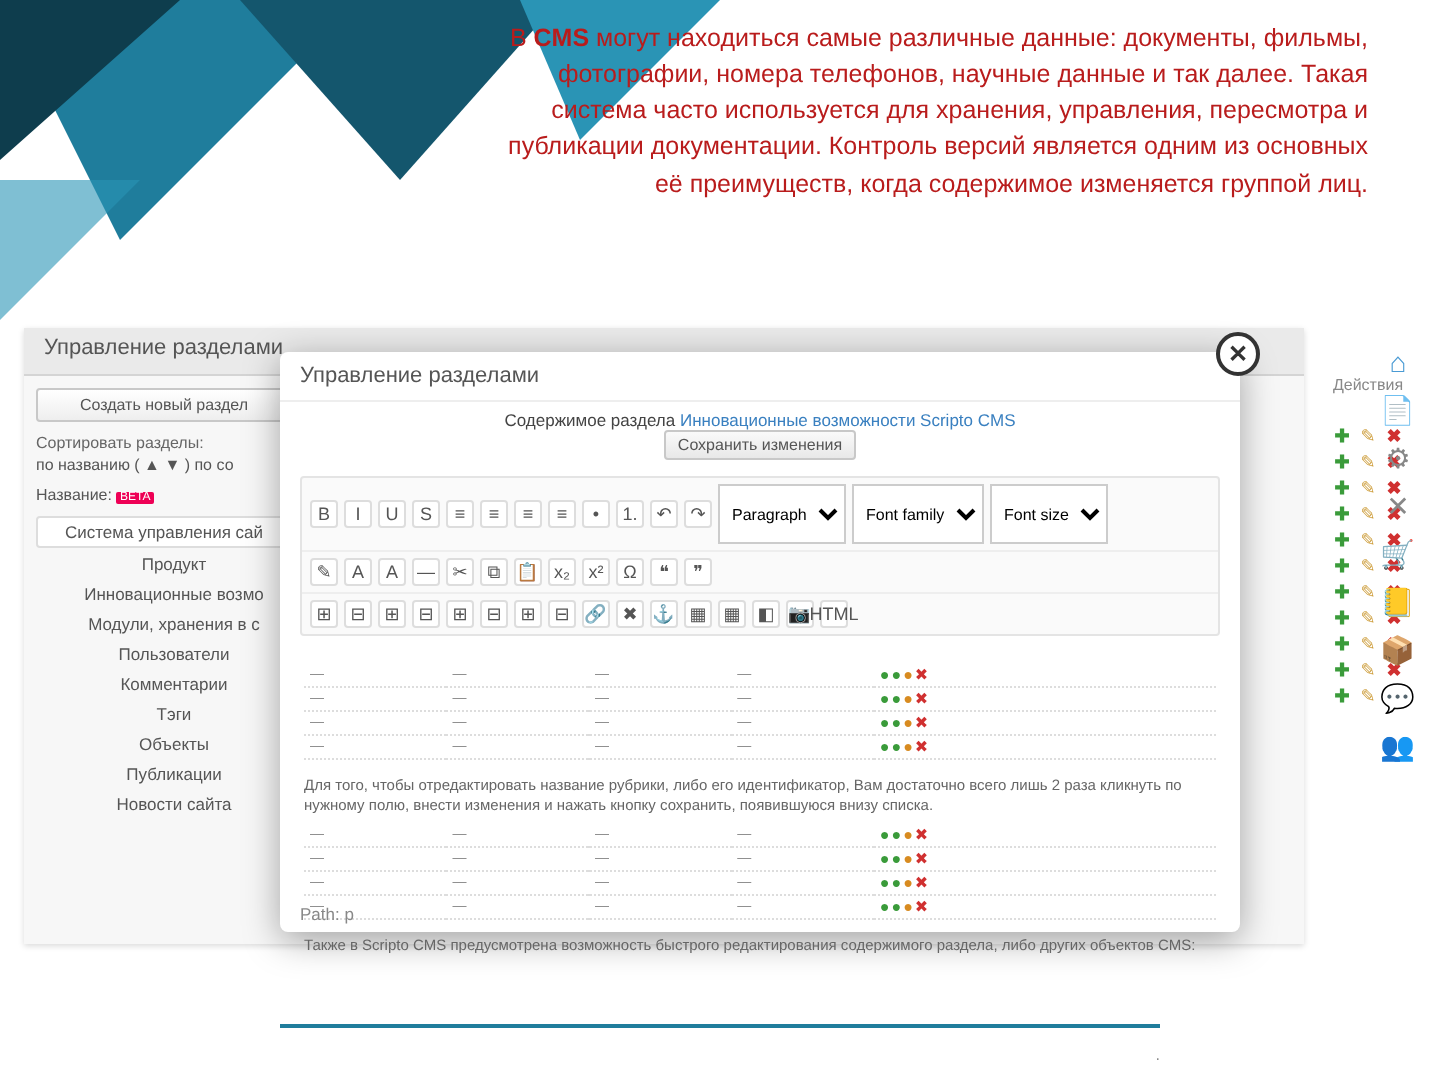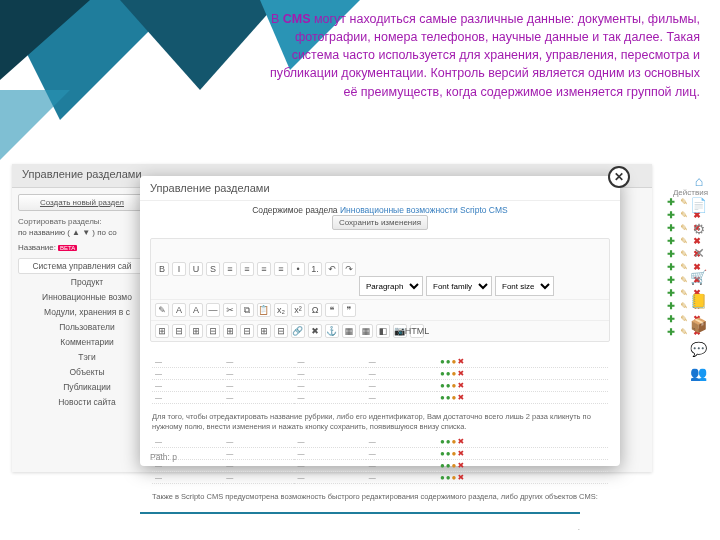--- a/index.html
+++ b/index.html
@@ -1,48 +1,48 @@
 <!DOCTYPE html>
 <html><head>
 <meta charset="utf-8">
 <style>
   * { box-sizing: border-box; margin: 0; padding: 0; }
   html, body { width: 720px; height: 540px; font-family: Arial, sans-serif; background: #fff; overflow: hidden; }
   .bg-shapes { position: absolute; top: 0; left: 0; width: 720px; height: 540px; z-index: 0; }
-  .intro { position: absolute; top: 10px; right: 20px; width: 430px; text-align: right; font-size: 12.5px; line-height: 1.45; color: #a21caf; z-index: 2; }
+  .intro { position: absolute; top: 10px; right: 36px; width: 430px; text-align: right; font-size: 12.5px; line-height: 1.45; color: #b91c1c; z-index: 2; }
   .intro b { font-weight: bold; }
   .screenshot { position: absolute; top: 164px; left: 12px; width: 640px; height: 308px; background: #fff; box-shadow: 0 1px 3px rgba(0,0,0,0.15); z-index: 2; }
   .ss-header { background: #eaeaea; height: 24px; padding: 4px 10px; font-size: 11px; color: #555; border-bottom: 1px solid #d4d4d4; }
   .ss-body { display: flex; height: calc(100% - 24px); background: #f7f7f7; }
   .sidebar { width: 140px; padding: 6px 6px; font-size: 9px; color: #555; }
-  .create-btn { background: linear-gradient(#fff,#eee); border: 1px solid #c8c8c8; border-radius: 2px; padding: 3px 6px; font-size: 8px; color: #555; text-align: center; margin-bottom: 6px; cursor: pointer; text-decoration: underline; }
+  .create-btn { background: linear-gradient(#fff,#eee); border: 1px solid #c8c8c8; border-radius: 2px; padding: 3px 6px; font-size: 8px; color: #555; text-align: center; margin-bottom: 6px; cursor: pointer; }
   .sort-label { font-size: 8px; color: #666; margin-bottom: 2px; }
   .filter-row { font-size: 8px; color: #555; margin-bottom: 6px; }
   .beta { background: #e05; color: #fff; font-size: 6px; padding: 0 2px; margin-left: 2px; border-radius: 1px; }
   .tree-item { font-size: 8.5px; color: #555; padding: 2px 4px; margin: 1px 0; cursor: pointer; text-align: center; }
   .tree-item.sel { background: #fff; border: 1px solid #ddd; border-radius: 2px; }
   .tree-sub { margin-left: 10px; }
   .actions-col { position: absolute; right: 12px; top: 188px; width: 48px; z-index: 3; }
-  .actions-title { font-size: 8px; color: #888; text-align: right; margin-bottom: 0; }
+  .actions-title { font-size: 8px; color: #888; text-align: center; margin-bottom: 16px; }
   .action-row { display: flex; gap: 2px; justify-content: center; margin-bottom: 2px; }
   .ic { width: 11px; height: 11px; display: inline-flex; align-items: center; justify-content: center; font-size: 9px; line-height: 1; }
   .ic.plus { color: #3a9b3a; font-weight: bold; }
   .ic.edit { color: #cfa040; }
   .ic.del { color: #d03030; font-weight: bold; }
   .modal { position: absolute; top: 176px; left: 140px; width: 480px; height: 290px; background: #fff; border-radius: 4px; box-shadow: 0 4px 18px rgba(0,0,0,0.35); z-index: 5; font-size: 9px; color: #444; }
   .modal-close { position: absolute; top: -10px; right: -10px; width: 22px; height: 22px; border-radius: 50%; background: #fff; border: 2px solid #333; display: flex; align-items: center; justify-content: center; font-weight: bold; color: #333; cursor: pointer; font-size: 12px; }
   .modal-header { padding: 6px 10px; font-size: 11px; color: #555; border-bottom: 1px solid #eee; }
   .modal-sub { padding: 4px 10px; font-size: 8.5px; display: flex; align-items: center; justify-content: space-between; flex-direction: column; }
   .modal-sub .hl { color: #3a80c0; }
   .save-btn { background: linear-gradient(#fafafa,#e8e8e8); border: 1px solid #c8c8c8; border-radius: 2px; padding: 2px 6px; font-size: 8px; color: #555; cursor: pointer; }
   .toolbar { border: 1px solid #e4e4e4; margin: 4px 10px; border-radius: 2px; background: #fafafa; }
   .tb-row { display: flex; align-items: center; gap: 3px; padding: 3px 4px; border-bottom: 1px solid #eee; flex-wrap: wrap; }
   .tb-row:last-child { border-bottom: none; }
   .tb-btn { width: 14px; height: 14px; display: inline-flex; align-items: center; justify-content: center; font-size: 9px; color: #555; background: #fff; border: 1px solid #ddd; border-radius: 2px; cursor: pointer; }
-  .tb-sel { font-size: 8px; height: 20px; border: 1px solid #ccc; background: #fff; padding: 0 2px; margin-top: 34px; }
+  .tb-sel { font-size: 8px; height: 30px; border: 1px solid #ccc; background: #fff; padding: 0 2px; }
   .content-area { padding: 6px 12px; font-size: 8px; color: #555; }
   .mini-table { width: 100%; font-size: 7px; border-collapse: collapse; margin: 4px 0 8px; }
   .mini-table td { padding: 1px 3px; border-bottom: 1px dotted #ddd; color: #888; }
   .mini-icons { font-size: 8px; letter-spacing: 1px; }
   .gr { color: #3a9b3a; } .rd { color: #d03030; } .or { color: #d88b20; }
   .note { font-size: 7.5px; color: #666; line-height: 1.3; margin: 0 0; }
   .path { position: absolute; bottom: 4px; left: 10px; font-size: 8.5px; color: #888; }
   .footer-line { position: absolute; bottom: 26px; left: 140px; width: 440px; height: 2px; background: #1f7d9c; z-index: 2; }
   .footer-text { position: absolute; bottom: 8px; left: 140px; width: 440px; text-align: right; font-size: 8px; color: #888; z-index: 2; }
   .side-icons { position: absolute; right: 4px; top: 168px; width: 60px; z-index: 4; display: flex; flex-direction: column; gap: 6px; padding-top: 4px; }

